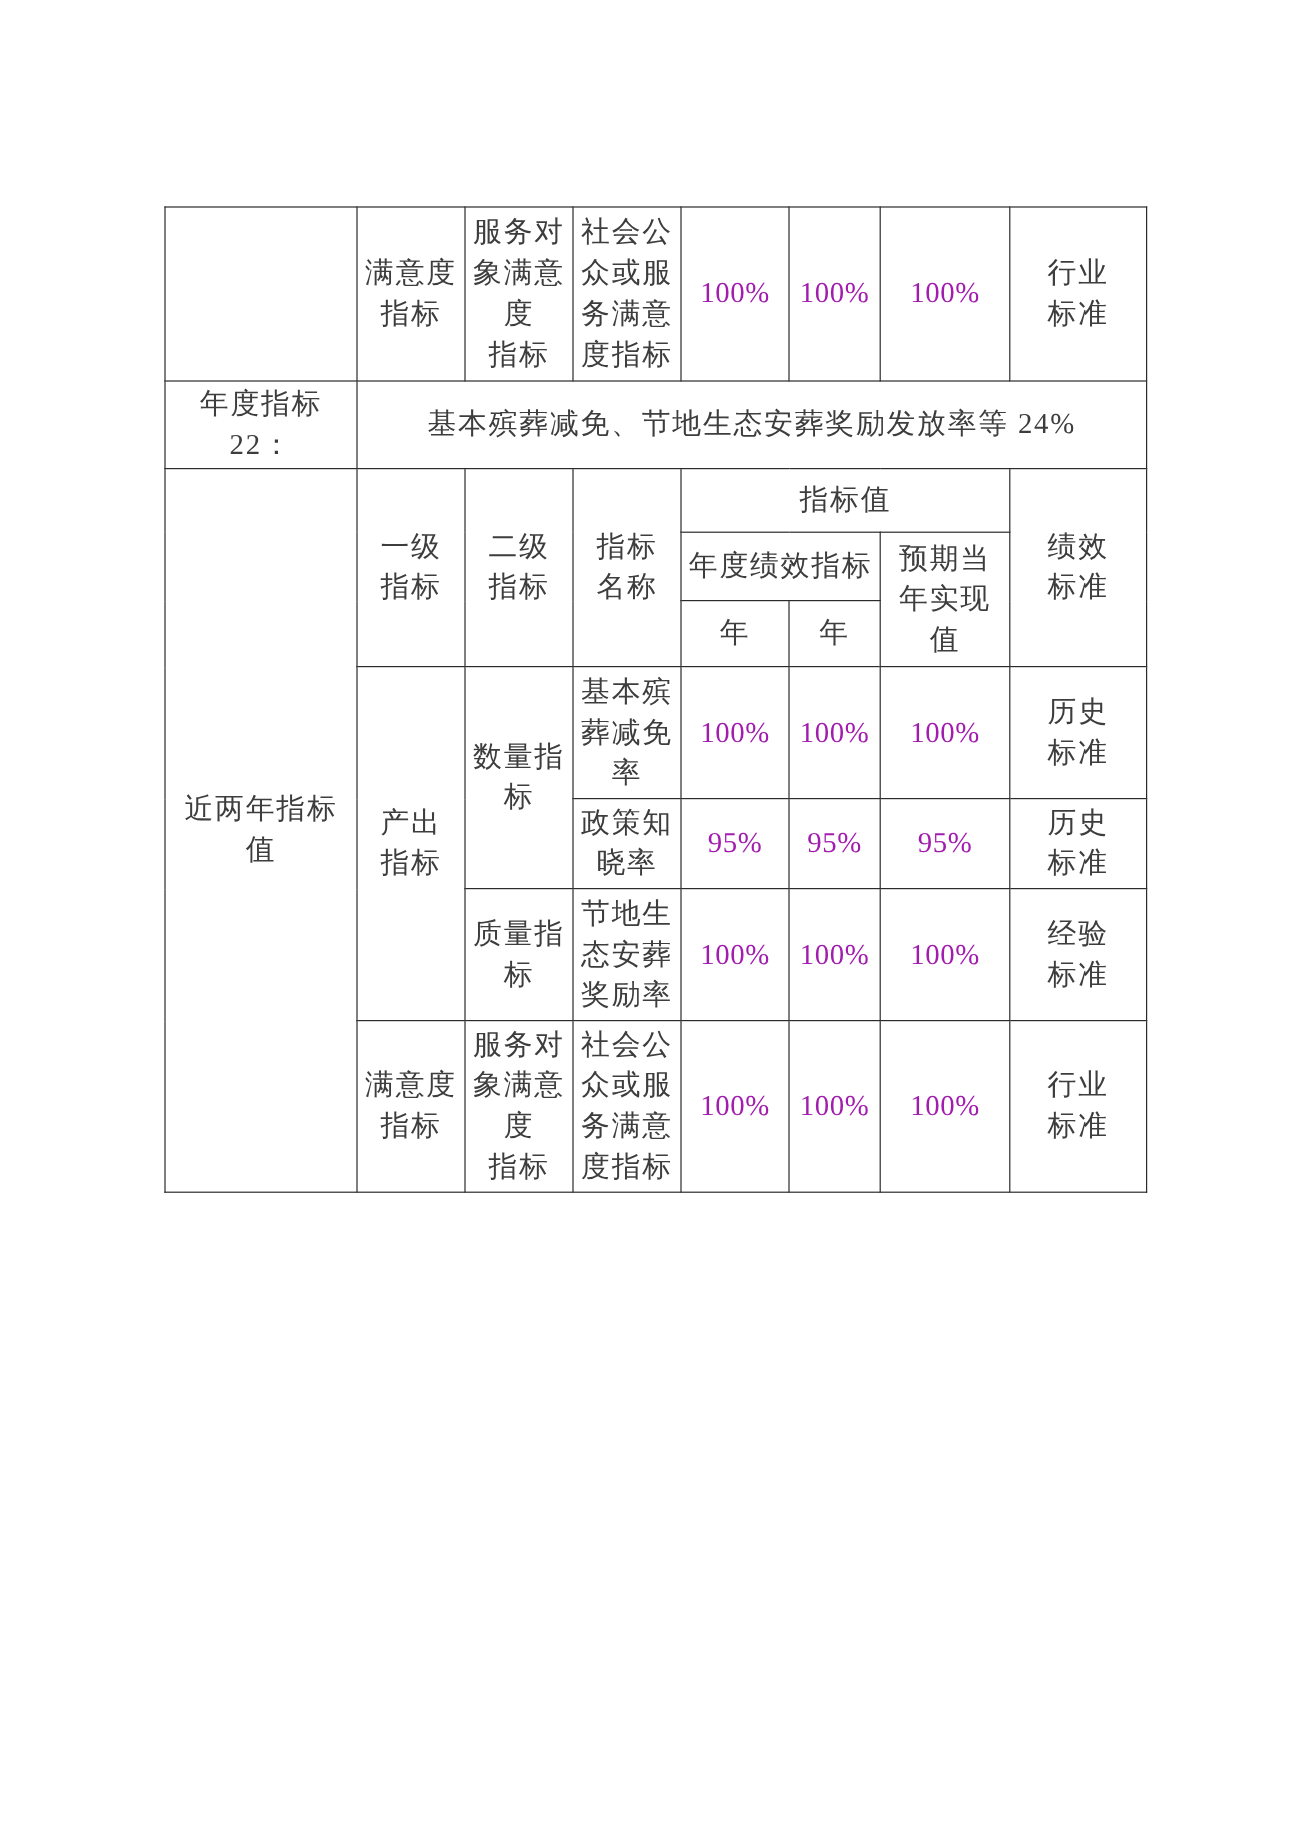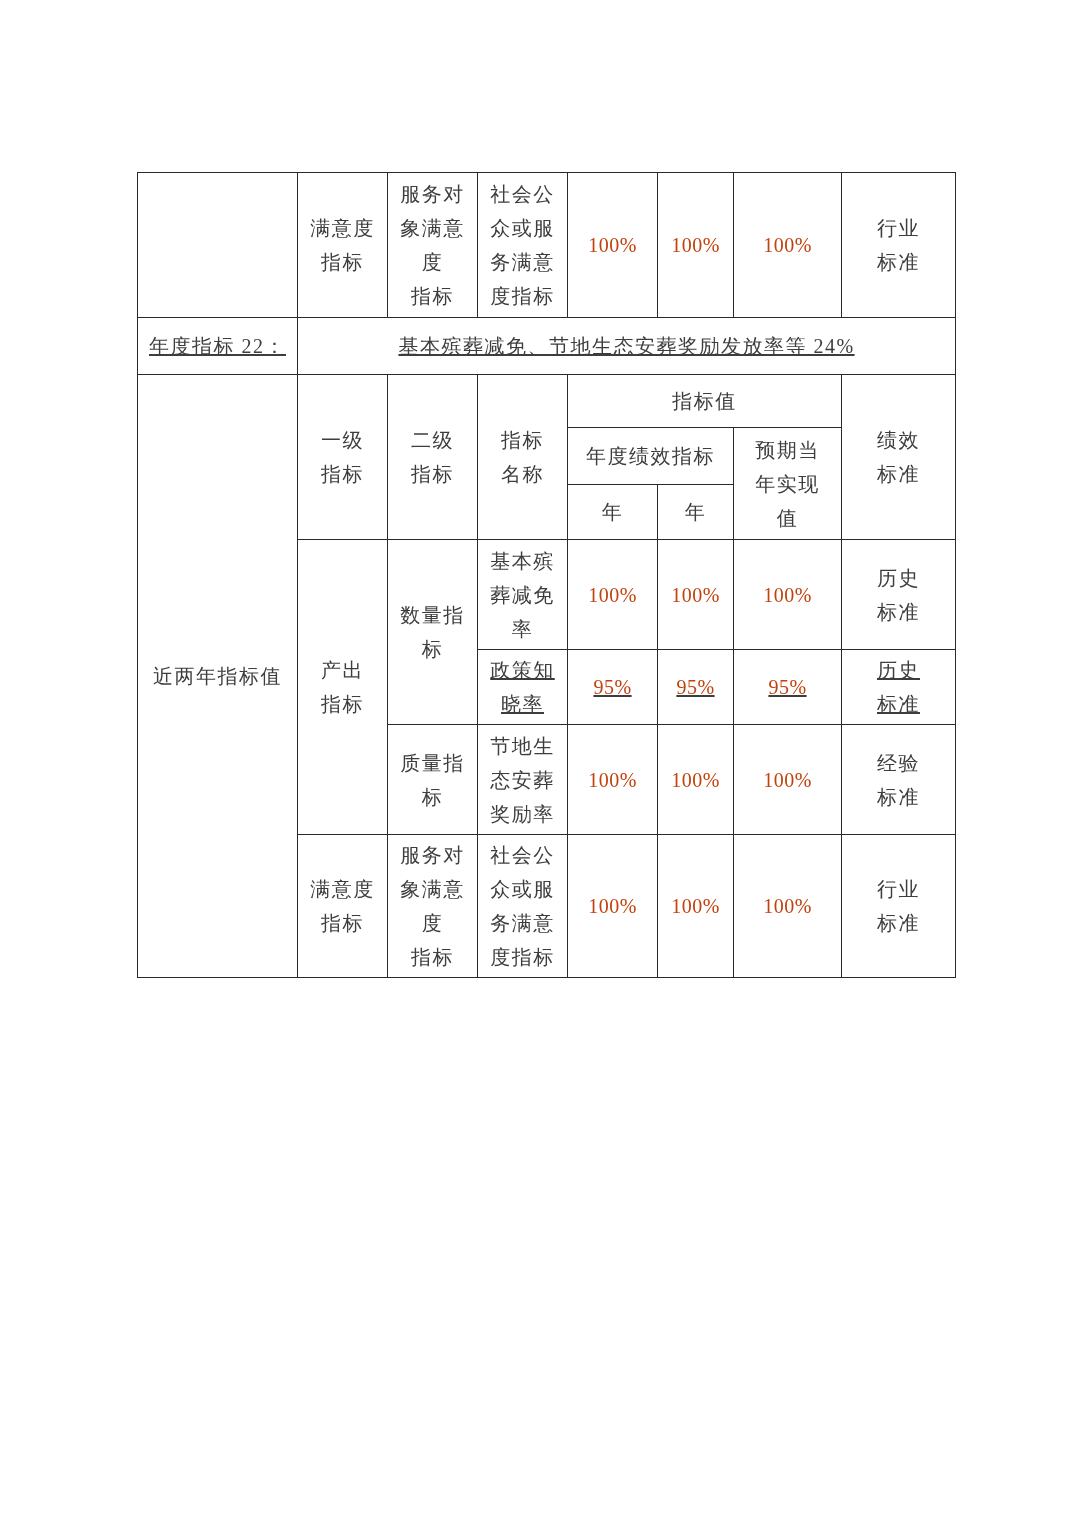--- a/index.html
+++ b/index.html
@@ -21,38 +21,38 @@
     left: 137px;
     top: 172px;
     width: 818px;
     border-collapse: collapse;
     table-layout: fixed;
   }
   table.perf td {
     border: 1.5px solid #2b2b2b;
     text-align: center;
     vertical-align: middle;
-    font-size: 20px;
+    font-size: 24px;
     line-height: 34px;
     white-space: pre-line;
     letter-spacing: 1.5px;
     padding: 2px 4px;
     overflow: hidden;
   }
   table.perf td.num {
     letter-spacing: 0.5px;
-    color: #c2410c;
+    color: #a21caf;
   }
   tr.rA { height: 145px; }
-  tr.rB { height: 57px; text-decoration: underline; }
+  tr.rB { height: 57px; }
   tr.rC { height: 53px; }
   tr.rD { height: 57px; }
   tr.rE { height: 55px; }
   tr.rF { height: 110px; }
-  tr.rG { height: 75px; text-decoration: underline; }
+  tr.rG { height: 75px; }
   tr.rH { height: 110px; }
   tr.rI { height: 143px; }
 </style>
 </head>
 <body>
 
 <div class="page">
   <table class="perf">
     <colgroup>
       <col style="width:160px">

